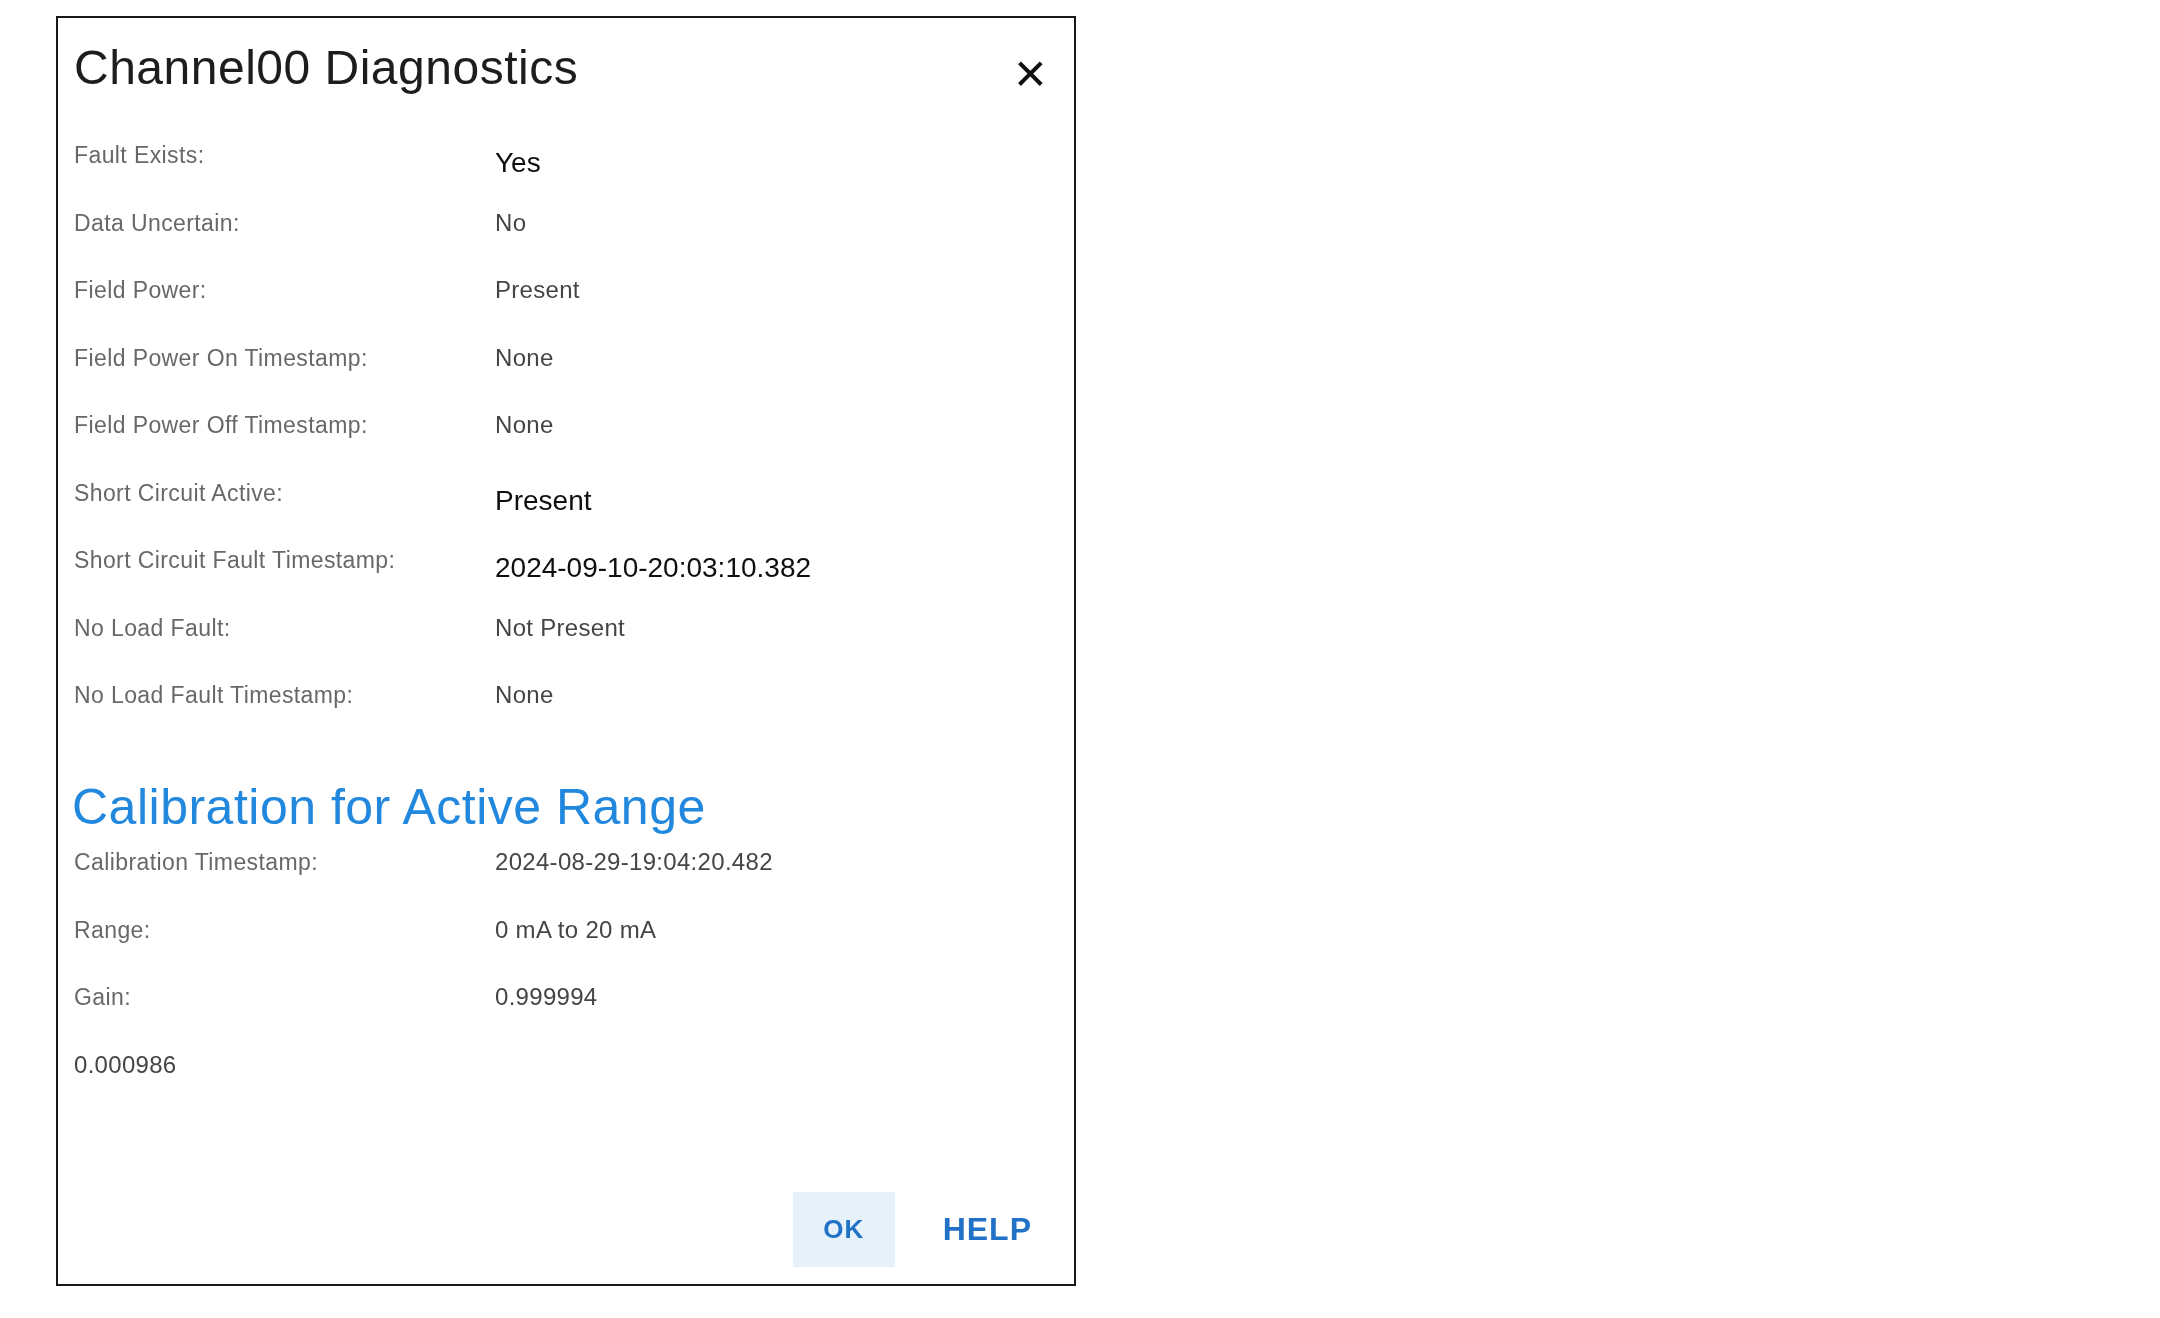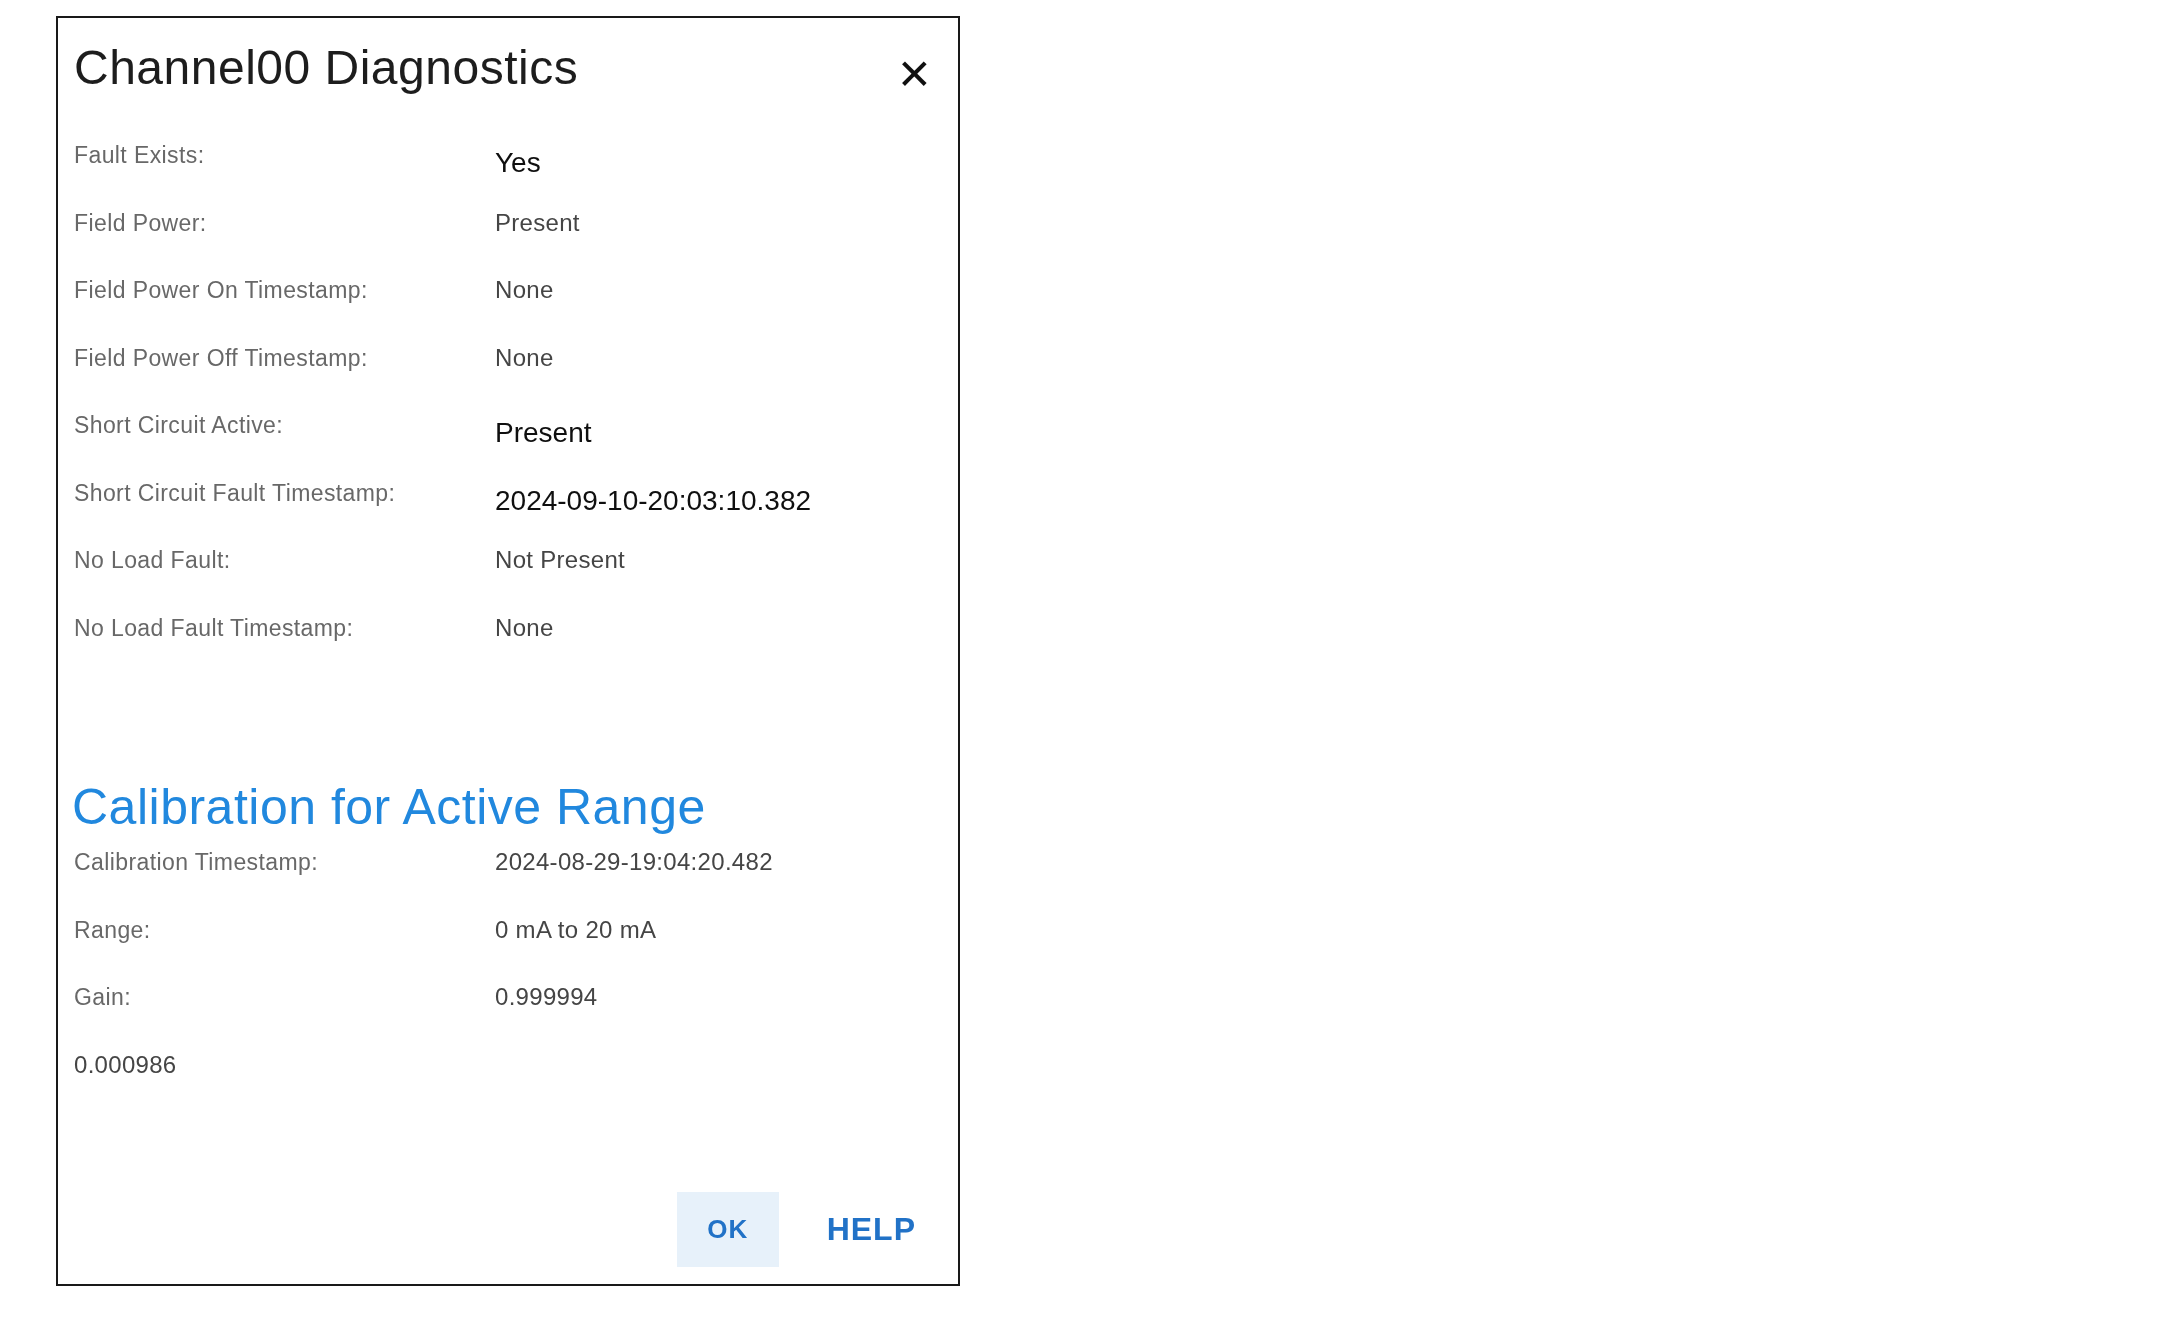--- a/index.html
+++ b/index.html
@@ -11,21 +11,21 @@
     position: relative;
     width: 2160px;
     height: 1318px;
     overflow: hidden;
     font-family: "Liberation Sans", sans-serif;
   }
   .dialog {
     position: absolute;
     left: 56px;
     top: 16px;
-    width: 904px;
+    width: 1020px;
     height: 1270px;
     box-sizing: border-box;
     background: #ffffff;
     border: 2px solid var(--dialog-border, #191919);
   }
   .title {
     position: absolute;
     left: 16px;
     top: 20px;
     font-size: 48px;
@@ -135,20 +135,24 @@
 
   <div class="title">Channel00 Diagnostics</div>
   <button class="close">✕</button>
 
   <div class="rows main">
     <div class="row">
       <div class="lbl">Fault Exists:</div>
       <div class="val hi">Yes</div>
     </div>
     <div class="row">
+      <div class="lbl">Data Uncertain:</div>
+      <div class="val">No</div>
+    </div>
+    <div class="row">
       <div class="lbl">Field Power:</div>
       <div class="val">Present</div>
     </div>
     <div class="row">
       <div class="lbl">Field Power On Timestamp:</div>
       <div class="val">None</div>
     </div>
     <div class="row">
       <div class="lbl">Field Power Off Timestamp:</div>
       <div class="val">None</div>

